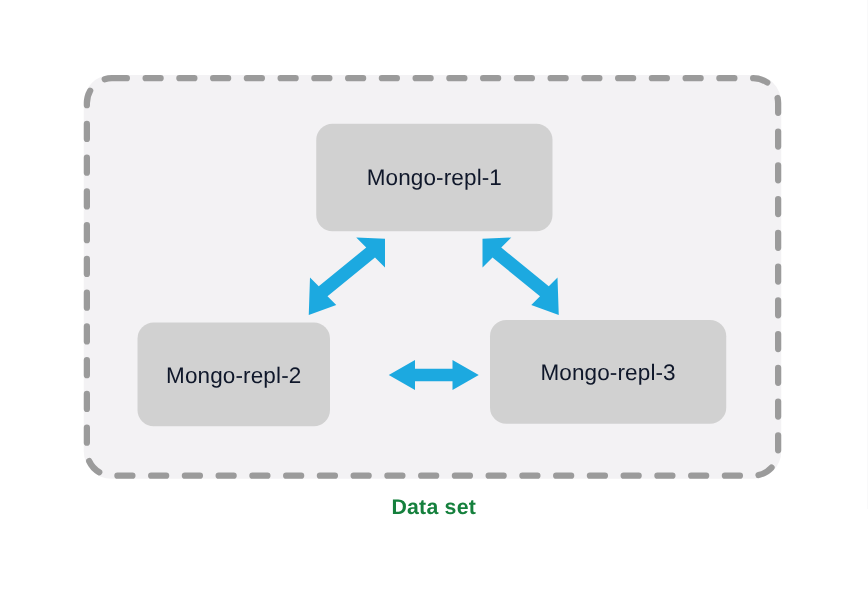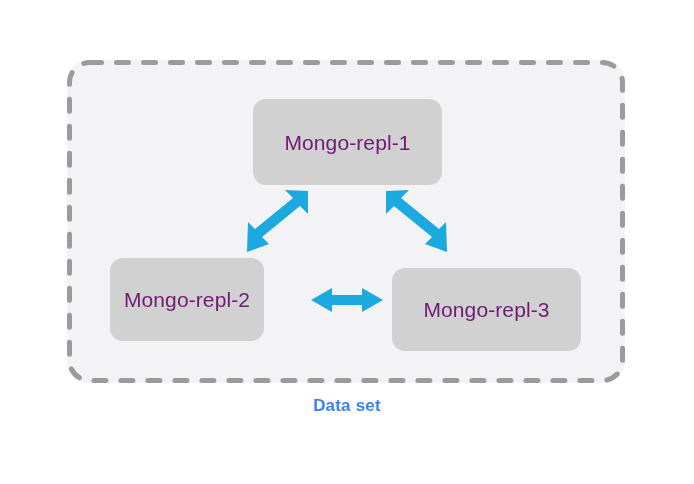--- a/index.html
+++ b/index.html
@@ -45,43 +45,43 @@
   .node {
     position: absolute;
     box-sizing: border-box;
     background: #d1d1d1;
     border-radius: 13px;
     display: flex;
     align-items: center;
     justify-content: center;
   }
   .node-label {
-    color: #701a75;
-    font-size: 21px;
+    color: #0f172a;
+    font-size: 18px;
     font-weight: 400;
     letter-spacing: 0.1px;
     white-space: nowrap;
     line-height: 1;
   }
 
   #node-repl-1 {
     left: 253px;
     top:  99px;
     width: 189px;
     height: 86px;
   }
   #node-repl-2 {
     left: 110px;
     top:  258px;
     width: 154px;
     height: 83px;
   }
   #node-repl-3 {
     left: 392px;
-    top:  268px;
+    top:  256px;
     width: 189px;
     height: 83px;
   }
 
   
   .arrows {
     position: absolute;
     left: 0;
     top: 0;
     width: 694px;
@@ -92,21 +92,21 @@
     fill: #1ca9e0;
   }
 
   
   .caption {
     position: absolute;
     left: 0;
     top: 396px;
     width: 694px;
     text-align: center;
-    color: #3b82f6;
+    color: #15803d;
     font-size: 17px;
     font-weight: 700;
     letter-spacing: 0.2px;
   }
 </style>
 </head>
 <body>
 
 <div id="stage">
 

